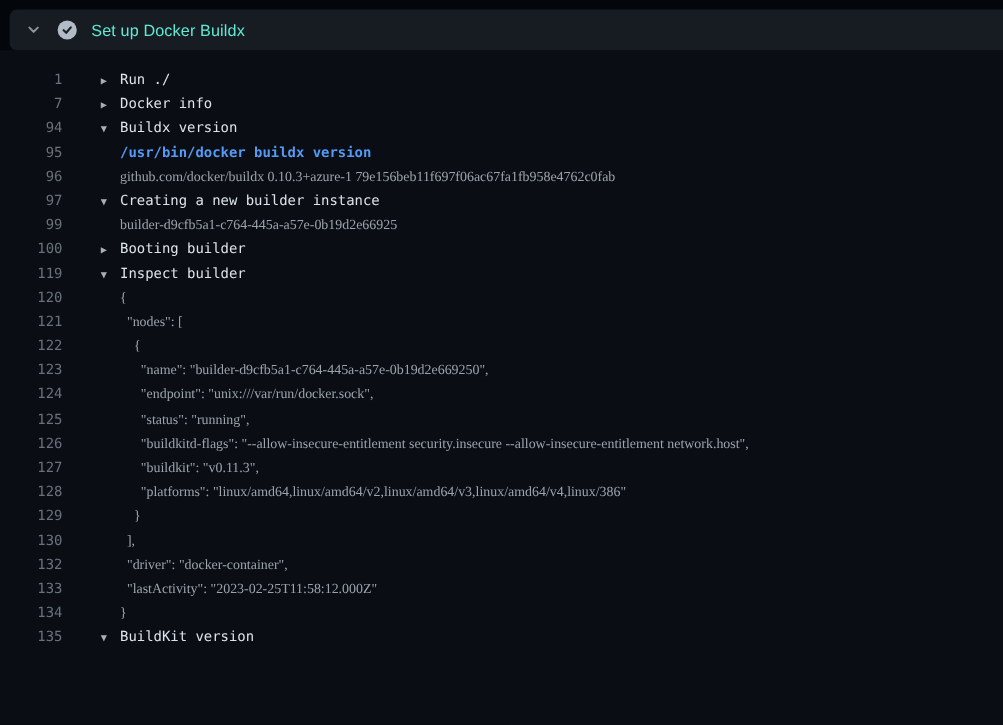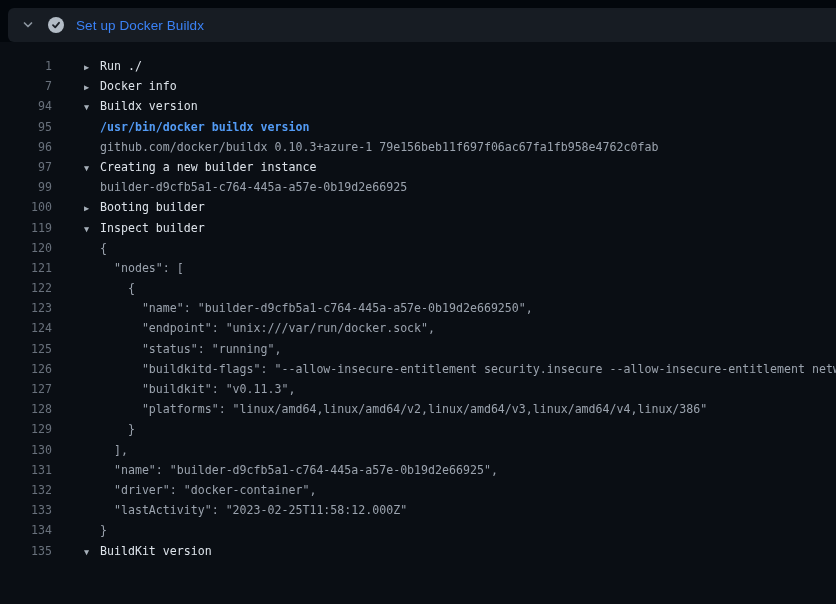--- a/index.html
+++ b/index.html
@@ -29,21 +29,21 @@
   }
   .status-wrap {
     width: 16px; height: 16px;
     border-radius: 50%;
     background: #b3bcc6;
     display: flex; align-items: center; justify-content: center;
     margin-right: 12px;
     flex: none;
   }
   .step-title {
-    color: #3b82f6;
+    color: #5eead4;
     font-size: 13.5px;
     font-weight: 400;
     letter-spacing: 0.1px;
     white-space: nowrap;
   }
 
   
   .log-area {
     position: absolute;
     left: 0; top: 42px; right: 0; bottom: 0;
@@ -79,20 +79,21 @@
   .arrow {
     display: inline-block;
     width: 16px;
     font-size: 8.5px;
     color: #a7b0ba;
     vertical-align: baseline;
   }
   .content.plain {
     color: #9ba3ae;
     padding-left: 16px;
+    font-family: Liberation Serif, serif;
   }
   .content.command {
     color: #539bf5;
     font-weight: bold;
     padding-left: 16px;
   }
 </style>
 </head>
 <body>
 
@@ -205,24 +206,20 @@
   <div class="row">
     <span class="num">129</span>
     <span class="content plain">    }</span>
   </div>
 
   <div class="row">
     <span class="num">130</span>
     <span class="content plain">  ],</span>
   </div>
 
-  <div class="row">
-    <span class="num">131</span>
-    <span class="content plain">  "name": "builder-d9cfb5a1-c764-445a-a57e-0b19d2e66925",</span>
-  </div>
 
   <div class="row">
     <span class="num">132</span>
     <span class="content plain">  "driver": "docker-container",</span>
   </div>
 
   <div class="row">
     <span class="num">133</span>
     <span class="content plain">  "lastActivity": "2023-02-25T11:58:12.000Z"</span>
   </div>

